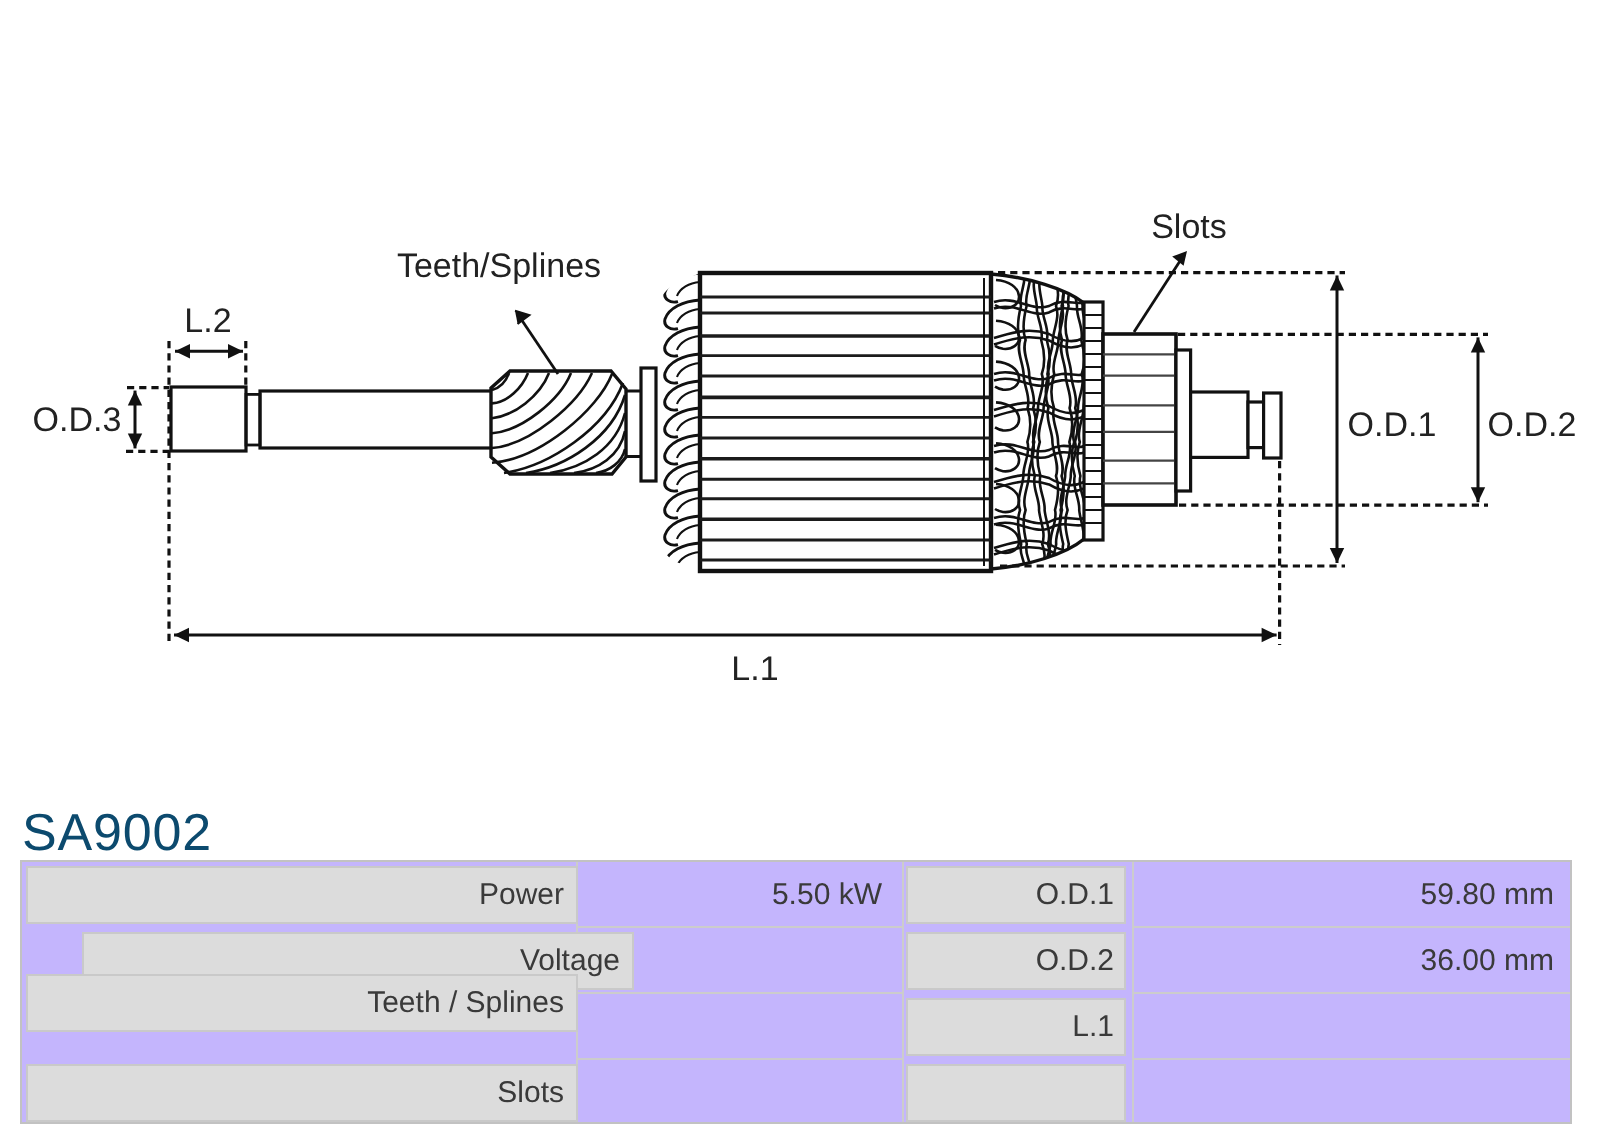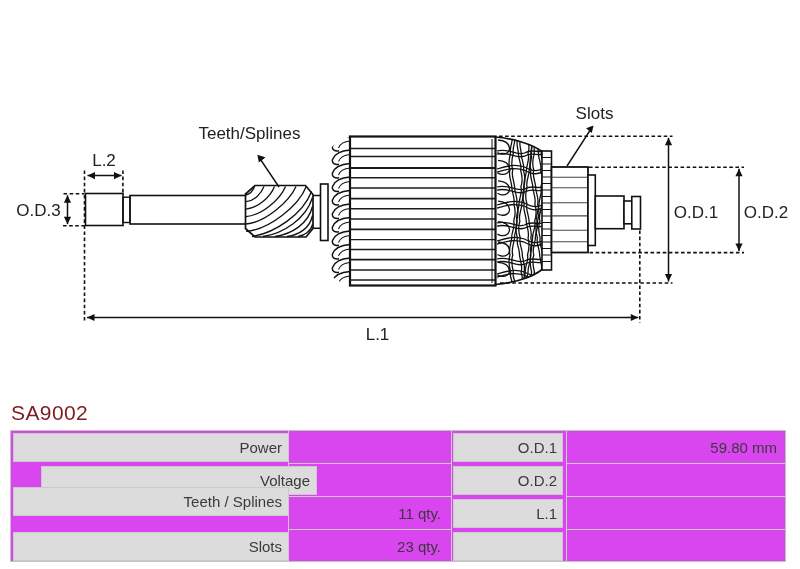--- a/index.html
+++ b/index.html
@@ -1,19 +1,19 @@
 <!DOCTYPE html>
 <html><head>
 <meta charset="utf-8">
 <style>
   html,body{margin:0;padding:0;background:#ffffff;}
   body{width:800px;height:569px;position:relative;font-family:"Liberation Sans",sans-serif;}
   #diagram{position:absolute;left:0;top:0;}
-  #title{position:absolute;left:11px;top:401px;font-size:21px;color:#7f1d1d;letter-spacing:0.4px;}
-  #tbl{position:absolute;left:10px;top:430px;width:774px;height:130px;border:1px solid #c2c2c2;background:#d946ef;}
+  #title{position:absolute;left:11px;top:401px;font-size:26px;color:#0c4a6e;letter-spacing:0.4px;}
+  #tbl{position:absolute;left:10px;top:430px;width:774px;height:130px;border:1px solid #c2c2c2;background:#c4b5fd;}
   .gcell{position:absolute;background:#dcdcdc;border:1px solid #c9c9c9;font-size:15px;color:#3a3a3a;text-align:right;line-height:27px;}
   .g1{left:2px;width:268px;height:27px;padding-right:6px;}
   .g2{left:442px;width:103px;height:27px;padding-right:5px;}
   .vline{position:absolute;width:1px;top:0;height:130px;background:#cccccc;}
   .hline{position:absolute;height:1px;background:#cccccc;}
   .val{position:absolute;font-size:15px;color:#3a3a3a;text-align:right;line-height:33px;}
   .v1{left:277px;width:153px;}
   .v2{left:556px;width:210px;}
 </style>
 </head>
@@ -230,16 +230,16 @@
   <div class="hline" style="left:555px;width:219px;top:65px;"></div>
   <div class="hline" style="left:555px;width:219px;top:98px;"></div>
   <div class="gcell g1" style="top:2px;">Power</div>
   <div class="gcell g1" style="top:35px;margin-left:28px;">Voltage</div>
   <div class="gcell g1" style="top:56px;">Teeth / Splines</div>
   <div class="gcell g1" style="top:101px;">Slots</div>
   <div class="gcell g2" style="top:2px;">O.D.1</div>
   <div class="gcell g2" style="top:35px;">O.D.2</div>
   <div class="gcell g2" style="top:68px;">L.1</div>
   <div class="gcell g2" style="top:101px;"></div>
-  <div class="val v1" style="top:66px;">11 qty.</div>
-  <div class="val v1" style="top:99px;">23 qty.</div>
+  <div class="val v1" style="top:0px;">5.50 kW</div>
   <div class="val v2" style="top:0px;">59.80 mm</div>
+  <div class="val v2" style="top:33px;">36.00 mm</div>
 </div>
 
 </body></html>

